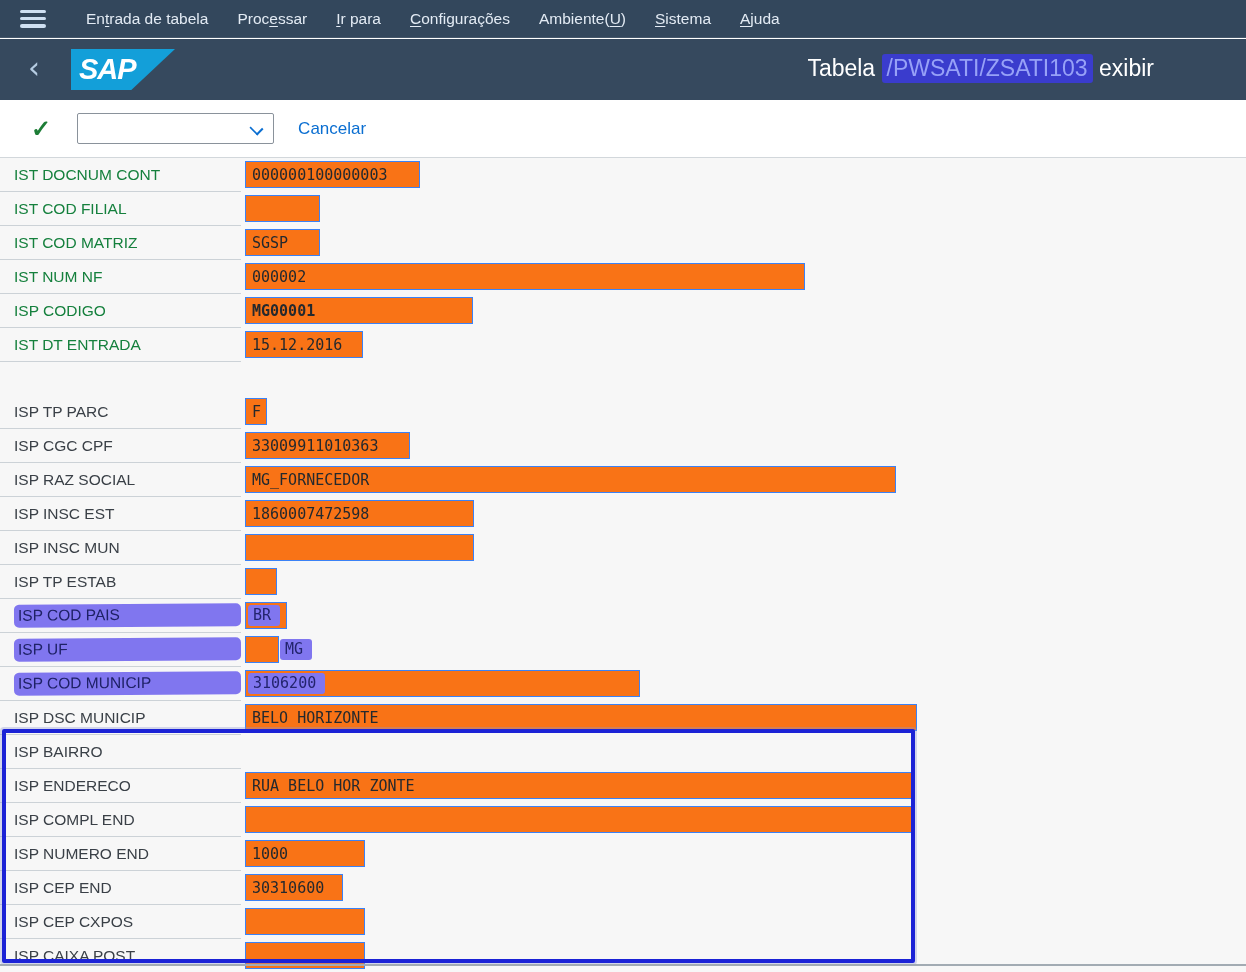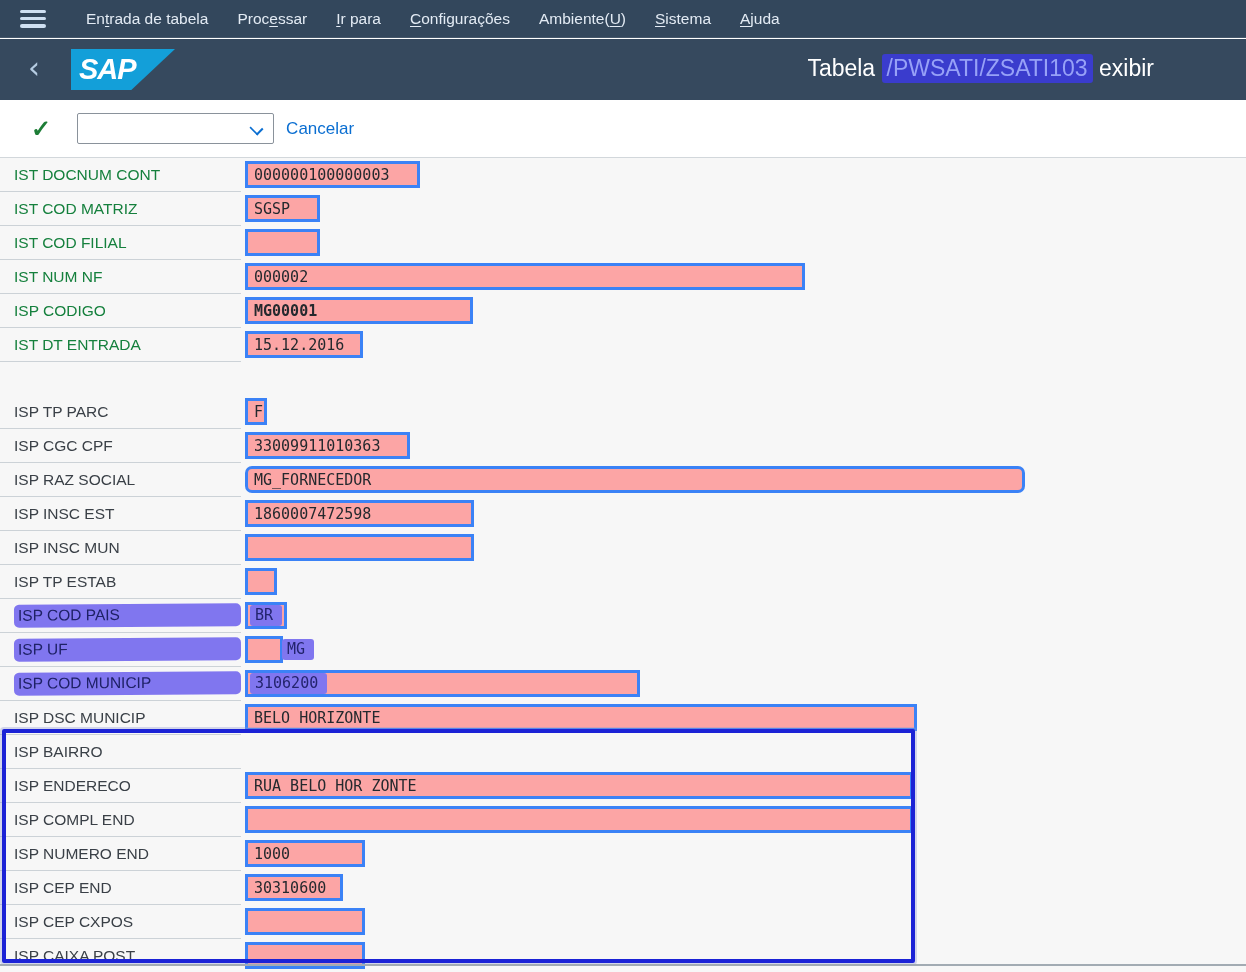--- a/index.html
+++ b/index.html
@@ -29,32 +29,32 @@
   
   .toolbar { position:absolute; left:0; top:100px; width:1246px; height:58px; background:#fff;
     border-bottom:1px solid #d2d7db; display:flex; align-items:center; }
   .ok-icon { color:#1d7d36; font-size:24px; font-weight:bold; margin-left:31px; cursor:pointer; }
   .combo { position:relative; margin-left:26px; width:197px; height:31px; background:#fff;
     border:1px solid #8a929b; border-radius:2px; cursor:pointer; display:flex; align-items:center; }
   .combo .combo-value { flex:1; font-size:15px; color:#32363a; padding-left:8px; }
   .combo .chev { position:absolute; right:10px; top:7px; width:12px; height:12px; }
   .combo .chev::before { content:""; position:absolute; left:0; top:2px; width:9px; height:9px;
     border-right:2px solid #0a6ed1; border-bottom:2px solid #0a6ed1; transform:rotate(45deg) scale(1,0.8); }
-  .cancel-link { margin-left:12px; color:#0a6ed1; font-size:17px; cursor:pointer; }
+  .cancel-link { margin-left:24px; color:#0a6ed1; font-size:17px; cursor:pointer; }
 
   
   .content { position:absolute; left:0; top:158px; width:1246px; height:814px; background:#f7f7f7; }
   .row { position:relative; height:34px; }
   .row.gap-after { margin-bottom:33px; }
   .flabel-cell { position:absolute; left:0; top:0; width:241px; height:100%;
     border-bottom:1px solid #ccd2d7; display:flex; align-items:center; padding-left:14px; }
   .flabel { font-size:15.5px; color:#3a4047; white-space:nowrap; }
   .row.link .flabel { color:#15803d; }
-  .vbox { position:absolute; left:245px; top:3px; height:27px; background:#fca5a5;
-    border:3px solid #3b82f6; display:flex; align-items:center; cursor:text; }
+  .vbox { position:absolute; left:245px; top:3px; height:27px; background:#f97316;
+    border:1px solid #3b82f6; display:flex; align-items:center; cursor:text; }
   .vval { font-family:"DejaVu Sans Mono", monospace; font-size:15px; color:#24292e;
     padding-left:6px; white-space:nowrap; }
   
   .row.hl .flabel { display:block; width:230px; background:#8076ef; color:#1e2166;
     border-radius:5px; padding:2px 4px 3px 4px; transform:rotate(-0.35deg); }
   .row.hl .vval { background:#8076ef; color:#23246e; border-radius:3px;
     padding:1px 9px 2px 5px; margin-left:2px; }
 
   
   .anno-box { position:absolute; left:2px; top:571px; width:913px; height:234px;
@@ -102,36 +102,36 @@
       <div class="row link">
         <div class="flabel-cell">
           <span class="flabel">IST DOCNUM CONT</span>
         </div>
         <div class="vbox" style="width: 175px;">
           <span class="vval">000000100000003</span>
         </div>
       </div>
       <div class="row link">
         <div class="flabel-cell">
+          <span class="flabel">IST COD FILIAL</span>
+        </div>
+        <div class="vbox" style="width: 75px;">
+          <span class="vval" style="padding: 0px;"></span>
+        </div>
+      </div>
+      <div class="row link">
+        <div class="flabel-cell">
           <span class="flabel">IST COD MATRIZ</span>
         </div>
         <div class="vbox" style="width: 75px;">
           <span class="vval">SGSP</span>
         </div>
       </div>
       <div class="row link">
         <div class="flabel-cell">
-          <span class="flabel">IST COD FILIAL</span>
-        </div>
-        <div class="vbox" style="width: 75px;">
-          <span class="vval" style="padding: 0px;"></span>
-        </div>
-      </div>
-      <div class="row link">
-        <div class="flabel-cell">
           <span class="flabel">IST NUM NF</span>
         </div>
         <div class="vbox" style="width: 560px;">
           <span class="vval">000002</span>
         </div>
       </div>
       <div class="row link">
         <div class="flabel-cell">
           <span class="flabel">ISP CODIGO</span>
         </div>
@@ -160,21 +160,21 @@
           <span class="flabel">ISP CGC CPF</span>
         </div>
         <div class="vbox" style="width: 165px;">
           <span class="vval">33009911010363</span>
         </div>
       </div>
       <div class="row">
         <div class="flabel-cell">
           <span class="flabel">ISP RAZ SOCIAL</span>
         </div>
-        <div class="vbox" style="width: 780px; border-radius: 7px;">
+        <div class="vbox" style="width: 651px;">
           <span class="vval">MG_FORNECEDOR</span>
         </div>
       </div>
       <div class="row">
         <div class="flabel-cell">
           <span class="flabel">ISP INSC EST</span>
         </div>
         <div class="vbox" style="width: 229px;">
           <span class="vval">1860007472598</span>
         </div>

